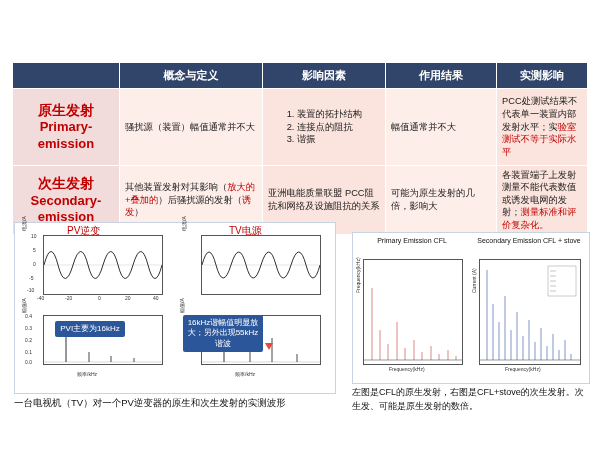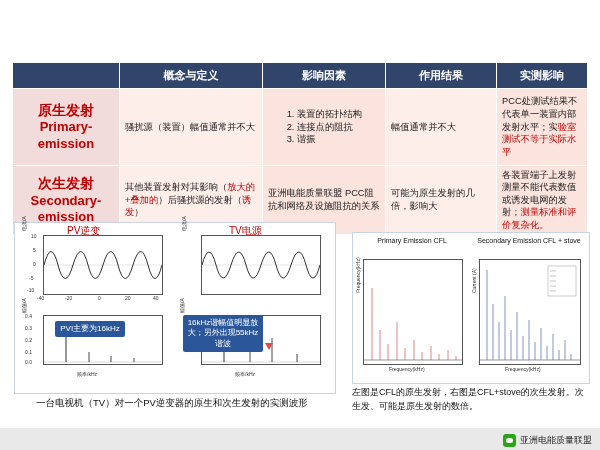--- a/index.html
+++ b/index.html
@@ -83,21 +83,21 @@
 
   
   .fig-left{
     position:absolute;left:14px;top:222px;width:320px;height:170px;
     background:#ffffff;border:1px solid #c8d4e2;
   }
   .axes{position:absolute;background:#ffffff;border:1px solid #555;}
   .ax-label{position:absolute;font-size:5px;color:#333;}
   .fig-cap-left{
     position:absolute;left:14px;top:396px;width:330px;
-    font-size:9.5px;color:#111;line-height:1.45;margin-left:22px;
+    font-size:9.5px;color:#111;line-height:1.45;
   }
 
   .fig-right{
     position:absolute;left:352px;top:232px;width:236px;height:150px;
     background:#ffffff;border:1px solid #c8d4e2;
   }
   .sub-title{
     position:absolute;font-size:7px;color:#111;text-align:center;line-height:1.25;
   }
   .fig-cap-right{
@@ -314,20 +314,14 @@
         <line x1="0" y1="100" x2="100" y2="100" stroke="#555" stroke-width="0.6"></line>
       </svg>
     </div>
     <div class="sub-title" style="left:124px;top:4px;width:104px;">Secondary Emission CFL + stove</div>
     <div class="ax-label" style="left:118px;top:60px;transform:rotate(-90deg);transform-origin:left top;">Current (A)</div>
     <div class="ax-label" style="left:152px;top:133px;">Frequency(kHz)</div>
   </div>
 
   <div class="fig-cap-right">左图是CFL的原生发射，右图是CFL+stove的次生发射。次生发、可能是原生发射的数倍。</div>
 
-  <div class="footer">
-    <div class="footer-inner">
-      <div class="wechat"></div>
-      <div class="footer-text">亚洲电能质量联盟</div>
-    </div>
-  </div>
 
 </div>
 
 </body></html>

